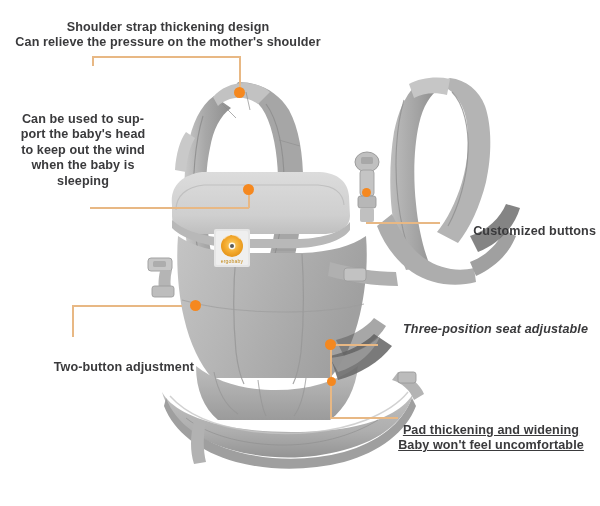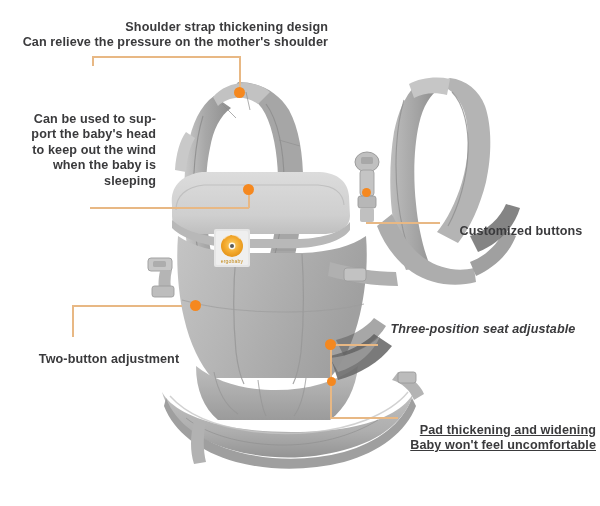--- a/index.html
+++ b/index.html
@@ -13,22 +13,22 @@
 
   .callout{
     position:absolute;
     color:#3a3a3c;
     font-size:12.6px;
     font-weight:700;
     line-height:15.4px;
     letter-spacing:.1px;
     white-space:pre-line;
   }
-  .c-center{text-align:right;}
-  .c-left{text-align:center;}
+  .c-center{text-align:center;}
+  .c-left{text-align:right;}
 
   .lead{position:absolute;background:#e8b884;}
   .lead.h{height:1.5px;}
   .lead.v{width:1.5px;}
 
   .dot{
     position:absolute;
     width:11px;height:11px;border-radius:50%;
     background:#f5881f;
   }
@@ -219,20 +219,20 @@
 Can relieve the pressure on the mother's shoulder</div>
 
   <div class="callout c-center" style="left:10px;top:112px;width:146px;">Can be used to sup-
 port the baby's head
 to keep out the wind
 when the baby is
 sleeping</div>
 
   <div class="callout c-left" style="left:446px;top:224px;width:150px;">Customized buttons</div>
 
-  <div class="callout c-left" style="left:24px;top:352px;width:170px;">Two-button adjustment</div>
+  <div class="callout c-left" style="left:24px;top:360px;width:170px;">Two-button adjustment</div>
 
   <div class="callout c-left" style="left:378px;top:322px;width:210px;font-style:italic;">Three-position seat adjustable</div>
 
   <div class="callout c-center" style="left:386px;top:423px;width:210px;text-decoration:underline;">Pad thickening and widening
 Baby won't feel uncomfortable</div>
 
 </div>
 
 </body></html>

